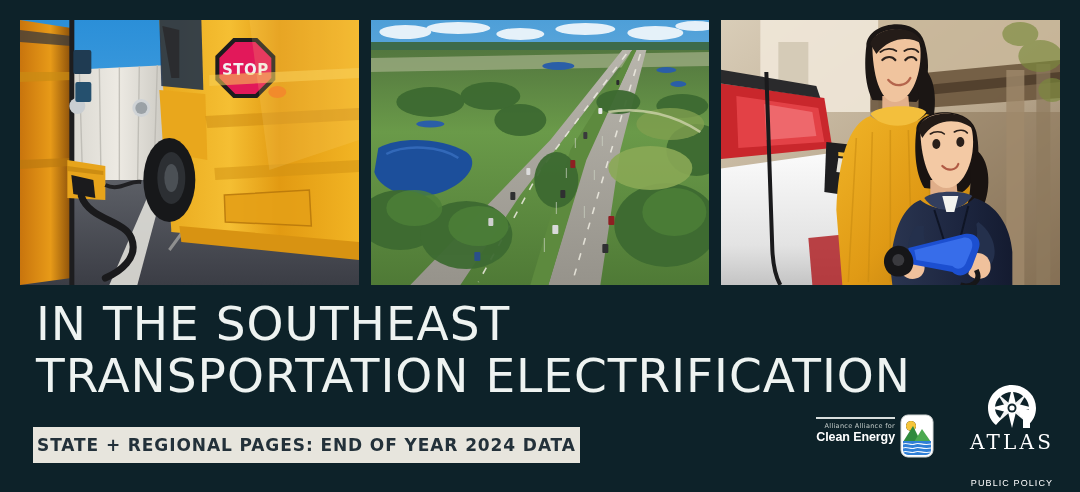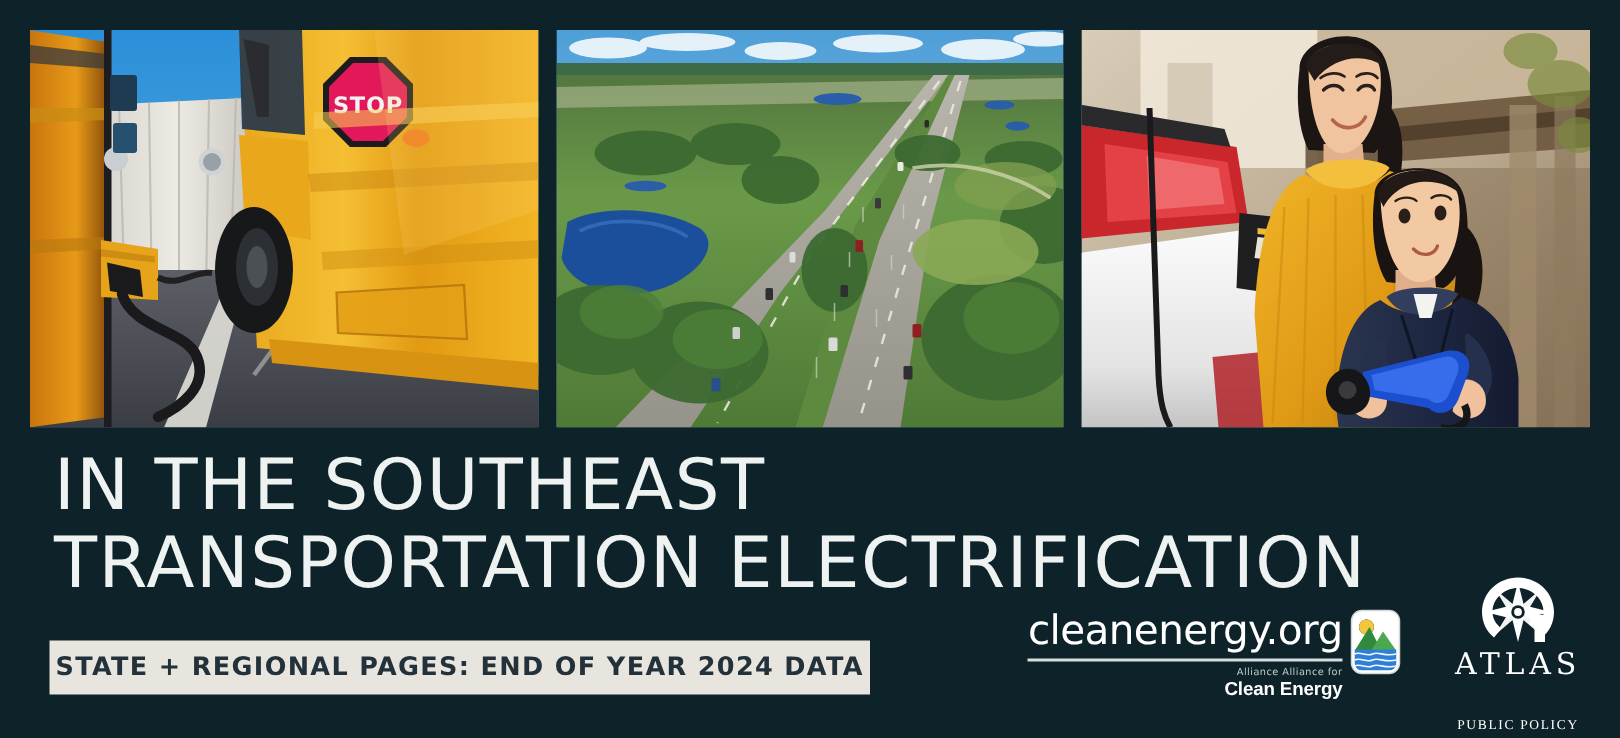--- a/index.html
+++ b/index.html
@@ -151,21 +151,21 @@
     margin-top: 1px;
     color: #ffffff;
     font-family: "DejaVu Serif", serif;
     font-size: 20px;
     letter-spacing: 3.2px;
     line-height: 22px;
     white-space: nowrap;
   }
   .atlas-tag {
     color: #ffffff;
-    font-family: Liberation Serif, serif;
+    font-family: Liberation Sans, sans-serif;
     font-size: 9px;
     letter-spacing: 1.1px;
     line-height: 12px;
     white-space: nowrap;
     margin-top: 24px;
   }
 </style>
 </head>
 <body>
 
@@ -519,21 +519,20 @@
   </div>
 
   <div class="subtitle-chip">
     <span>STATE + REGIONAL PAGES: END OF YEAR 2024 DATA</span>
   </div>
 
   <div class="logo-row">
 
     <div class="sace-logo">
       <div class="sace-text">
-        <div class="sace-word">cleanenergy.org</div>
         <div class="sace-rule"></div>
         <div class="sace-sub">
           <div class="sace-sub-small">Alliance Alliance for</div>
           <div class="sace-sub-big">Clean Energy</div>
         </div>
       </div>
       <div class="sace-mark">
         <svg viewBox="0 0 34 44">
           <rect x="1" y="1" width="32" height="42" rx="7" fill="#ffffff" stroke="#d4d8d7" stroke-width="1"></rect>
           <clipPath id="saceClip">

